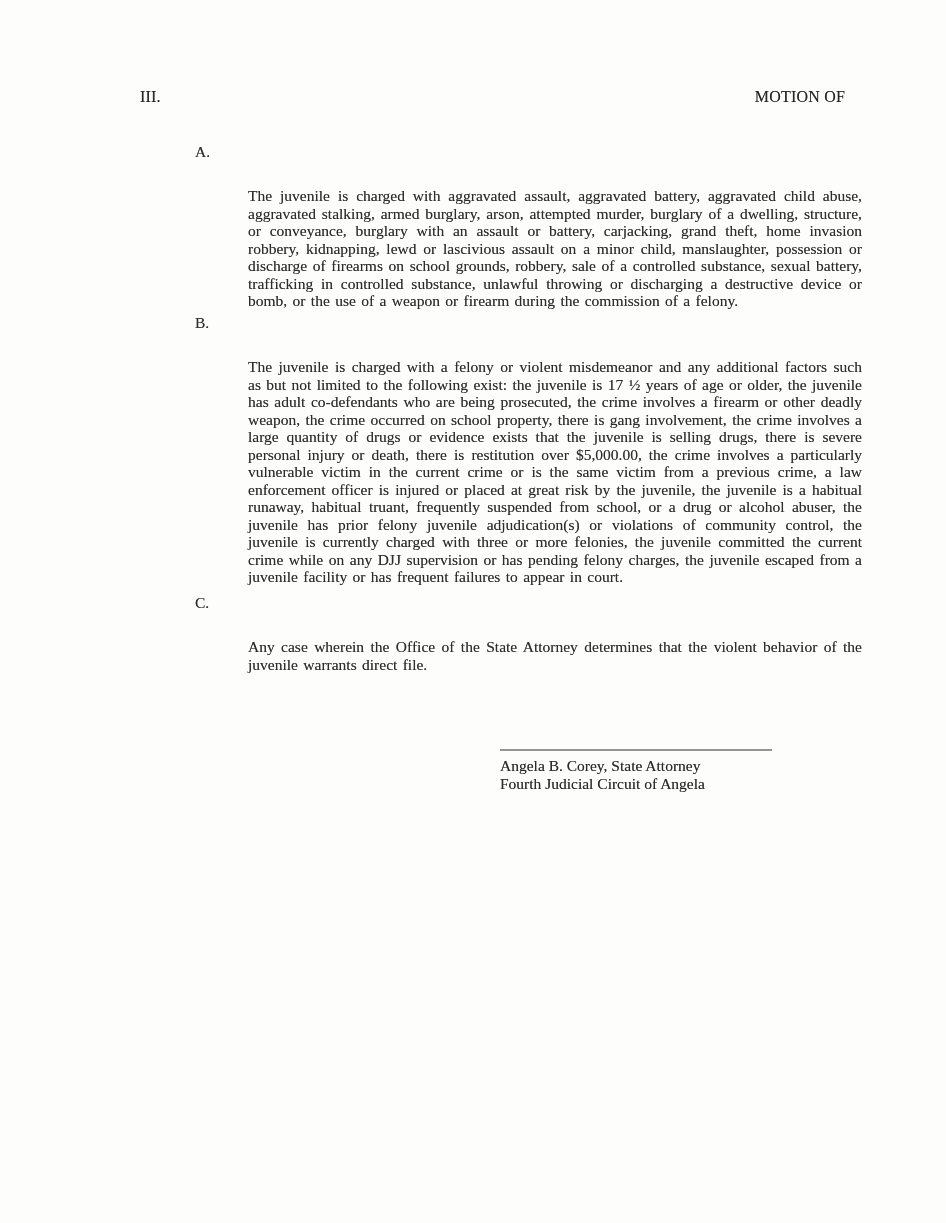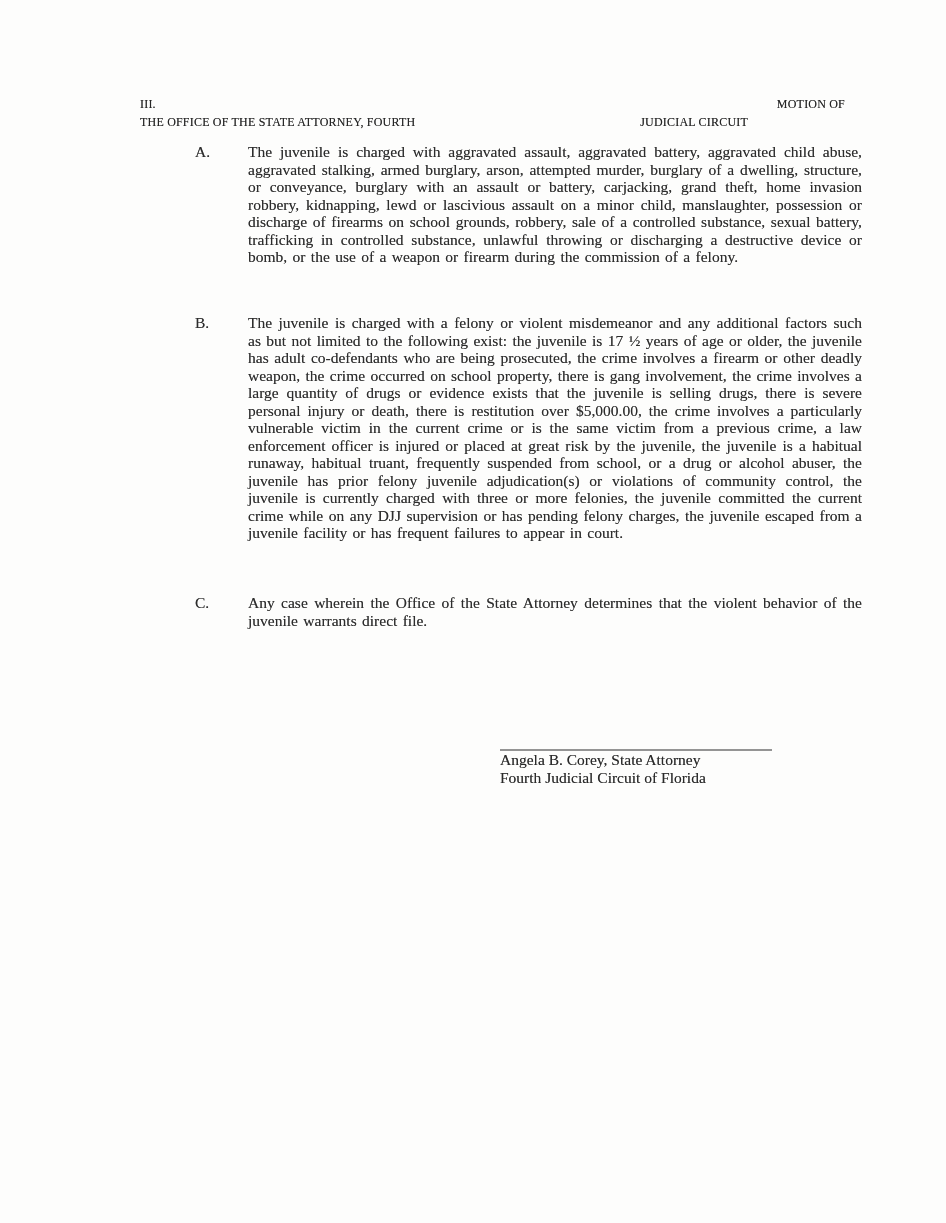--- a/index.html
+++ b/index.html
@@ -15,23 +15,23 @@
     overflow: hidden;
     font-family: "Liberation Serif", "DejaVu Serif", serif;
     color: #2d2d2d;
     text-shadow: 0 0 0.6px rgba(45,45,45,0.55);
   }
 
   
   .heading {
     position: absolute;
     left: 140px;
-    top: 95px;
+    top: 88px;
     width: 705px;
-    font-size: 12px;
+    font-size: 16px;
     line-height: 18px;
     color: #262626;
     letter-spacing: 0.2px;
   }
   .heading-line1 {
     display: flex;
     width: 705px;
   }
   .heading-numeral {
     flex: 0 0 52px;
@@ -54,68 +54,65 @@
     font-size: 15.5px;
     line-height: 17.5px;
   }
   .section-label {
     flex: 0 0 53px;
   }
   .section-text {
     flex: 0 0 614px;
     text-align: justify;
     word-spacing: 1.5px;
+    margin-top: 44px;
   }
   .section-a { top: 143px; }
   .section-b { top: 314px; }
   .section-c { top: 594px; }
 
   
   .signature {
     position: absolute;
     left: 500px;
     top: 749px;
     width: 272px;
     border-top: 2px solid #949494;
-    padding-top: 0;
+    padding-top: 6px;
     font-size: 15.5px;
     line-height: 17.5px;
     color: #2a2a2a;
   }
   .signature div { white-space: nowrap; }
 </style>
 </head>
 <body>
 
 <div class="page">
 
   <div class="heading">
     <div class="heading-line1">
       <span class="heading-numeral">III.</span>
       <span class="heading-line1-right">MOTION OF</span>
-    </div>
-    <div class="heading-line2">
-      <span>THE OFFICE OF THE STATE ATTORNEY, FOURTH</span>
-      <span>JUDICIAL CIRCUIT</span>
     </div>
   </div>
 
   <div class="section section-a">
     <div class="section-label">A.</div>
     <div class="section-text">The juvenile is charged with aggravated assault, aggravated battery, aggravated child abuse, aggravated stalking, armed burglary, arson, attempted murder, burglary of a dwelling, structure, or conveyance, burglary with an assault or battery, carjacking, grand theft, home invasion robbery, kidnapping, lewd or lascivious assault on a minor child, manslaughter, possession or discharge of firearms on school grounds, robbery, sale of a controlled substance, sexual battery, trafficking in controlled substance, unlawful throwing or discharging a destructive device or bomb, or the use of a weapon or firearm during the commission of a felony.</div>
   </div>
 
   <div class="section section-b">
     <div class="section-label">B.</div>
     <div class="section-text">The juvenile is charged with a felony or violent misdemeanor and any additional factors such as but not limited to the following exist: the juvenile is 17 ½ years of age or older, the juvenile has adult co-defendants who are being prosecuted, the crime involves a firearm or other deadly weapon, the crime occurred on school property, there is gang involvement, the crime involves a large quantity of drugs or evidence exists that the juvenile is selling drugs, there is severe personal injury or death, there is restitution over $5,000.00, the crime involves a particularly vulnerable victim in the current crime or is the same victim from a previous crime, a law enforcement officer is injured or placed at great risk by the juvenile, the juvenile is a habitual runaway, habitual truant, frequently suspended from school, or a drug or alcohol abuser, the juvenile has prior felony juvenile adjudication(s) or violations of community control, the juvenile is currently charged with three or more felonies, the juvenile committed the current crime while on any DJJ supervision or has pending felony charges, the juvenile escaped from a juvenile facility or has frequent failures to appear in court.</div>
   </div>
 
   <div class="section section-c">
     <div class="section-label">C.</div>
     <div class="section-text">Any case wherein the Office of the State Attorney determines that the violent behavior of the juvenile warrants direct file.</div>
   </div>
 
   <div class="signature">
     <div>Angela B. Corey, State Attorney</div>
-    <div>Fourth Judicial Circuit of Florida</div>
+    <div>Fourth Judicial Circuit of Angela</div>
   </div>
 
 </div>
 
 </body></html>

